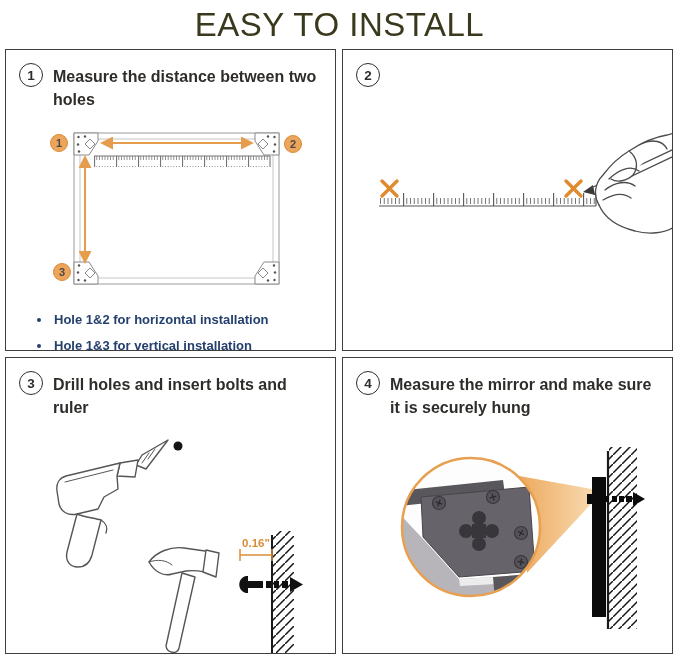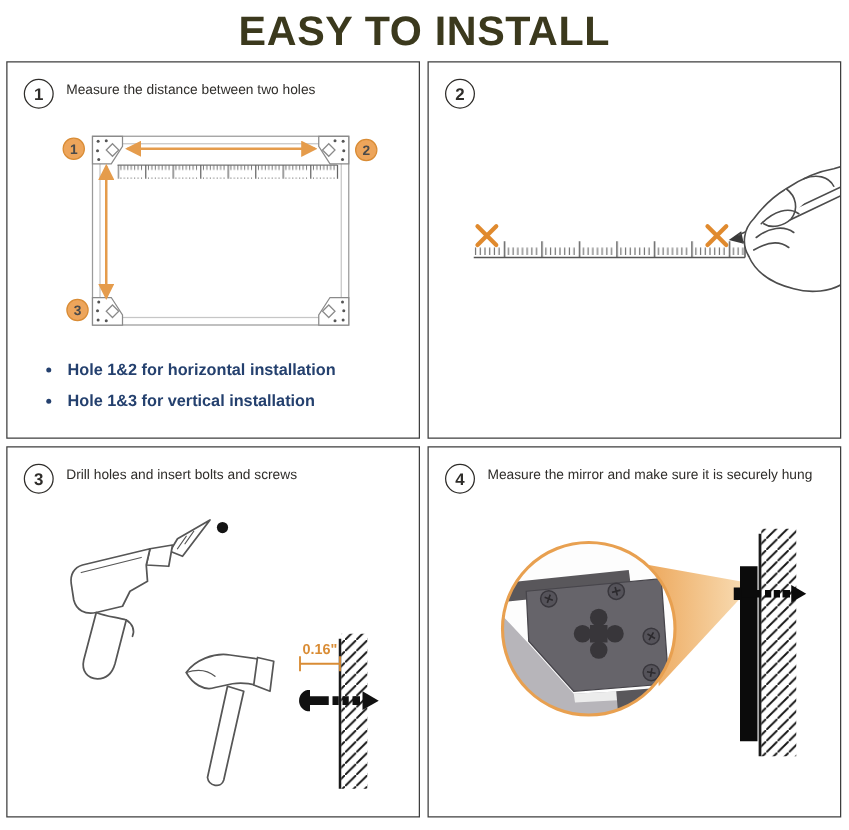--- a/index.html
+++ b/index.html
@@ -2,34 +2,34 @@
 <html><head>
 <meta charset="utf-8">
 <style>
   html,body{margin:0;padding:0;}
   body{
     width:679px;height:664px;background:#ffffff;
     font-family:"Liberation Sans",sans-serif;overflow:hidden;
   }
   .title{
     margin:6px 0 5px;text-align:center;
-    font-size:33px;font-weight:700;letter-spacing:.5px;color:#3b391d;
+    font-size:33px;font-weight:400;letter-spacing:.5px;color:#3b391d;
   }
   .grid{
     display:grid;grid-template-columns:331px 331px;grid-template-rows:302px 297px;
     gap:6px;margin:0 5px;
   }
   .panel{border:1px solid #3e3e3e;background:#fff;position:relative;overflow:hidden;}
   .phead{display:flex;gap:10px;align-items:flex-start;padding:13px 10px 0 13px;}
   .badge{
     width:22px;height:22px;border:1.6px solid #2f2d2a;border-radius:50%;
     font-size:13.5px;font-weight:bold;color:#2f2d2a;
     display:flex;align-items:center;justify-content:center;flex:0 0 auto;
   }
-  .ptext{font-size:11px;font-weight:400;color:#2f2d2a;line-height:1.45;padding-top:2px;max-width:278px;}
+  .ptext{font-size:16px;font-weight:700;color:#2f2d2a;line-height:1.45;padding-top:2px;max-width:278px;}
   .bullets{margin:4px 0 0 30px;padding-left:16px;color:#24406e;font-size:13px;line-height:1.95;font-weight:bold;}
   .bullets li{padding-left:2px;}
   svg.art{display:block;}
 </style>
 </head>
 <body>
 
 <svg width="0" height="0" style="position:absolute" aria-hidden="true">
   <defs>
     <marker id="arrO" viewBox="0 0 10 10" refX="8.5" refY="5" markerWidth="6.5" markerHeight="6.5" orient="auto-start-reverse">
@@ -166,21 +166,21 @@
         <path d="M262,103 C272,95 284,93 292,99"></path>
         <path d="M260,113 C270,107 280,105 288,111"></path>
         <path d="M300,56 C310,52 320,54 324,62"></path>
       </g>
     </svg>
   </div>
 
   <div class="panel">
     <div class="phead">
       <div class="badge">3</div>
-      <div class="ptext">Drill holes and insert bolts and screws</div>
+      <div class="ptext">Drill holes and insert bolts and ruler</div>
     </div>
     <svg class="art" width="331" height="246" viewBox="0 0 331 246">
 
       <circle cx="172" cy="27" r="4.5" fill="#141414"></circle>
 
       <g stroke="#565656" stroke-width="1.4" fill="#ffffff" stroke-linejoin="round" stroke-linecap="round">
         <path d="M162,21 L136,36 L130,46 L140,50 Z"></path>
         <path d="M149,30 l-7,10 M143,34 l-7,10" fill="none" stroke-width="1"></path>
         <path d="M132,41 L114,44 L111,57 L129,58 Z"></path>
         <path d="M114,44 L60,57 C53,59 50,65 51,72 L53,85 C55,93 62,97 71,95 L92,90 L98,78 L112,70 L111,57 Z"></path>

